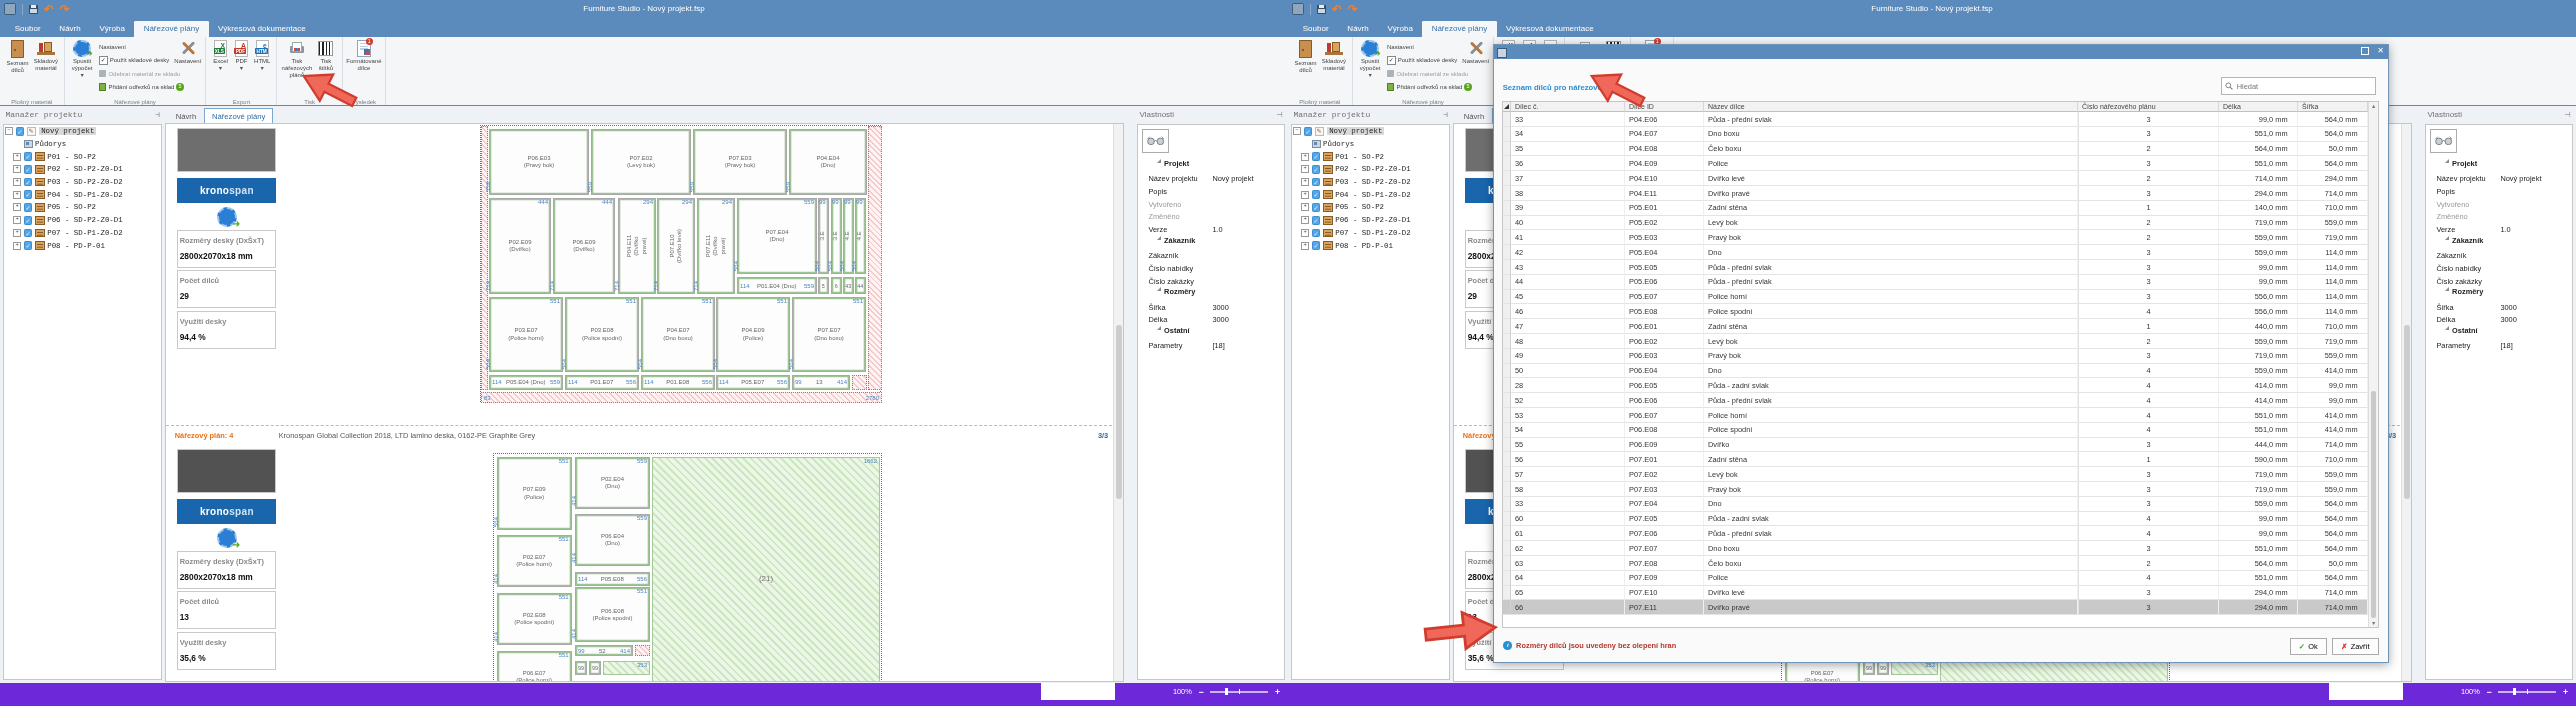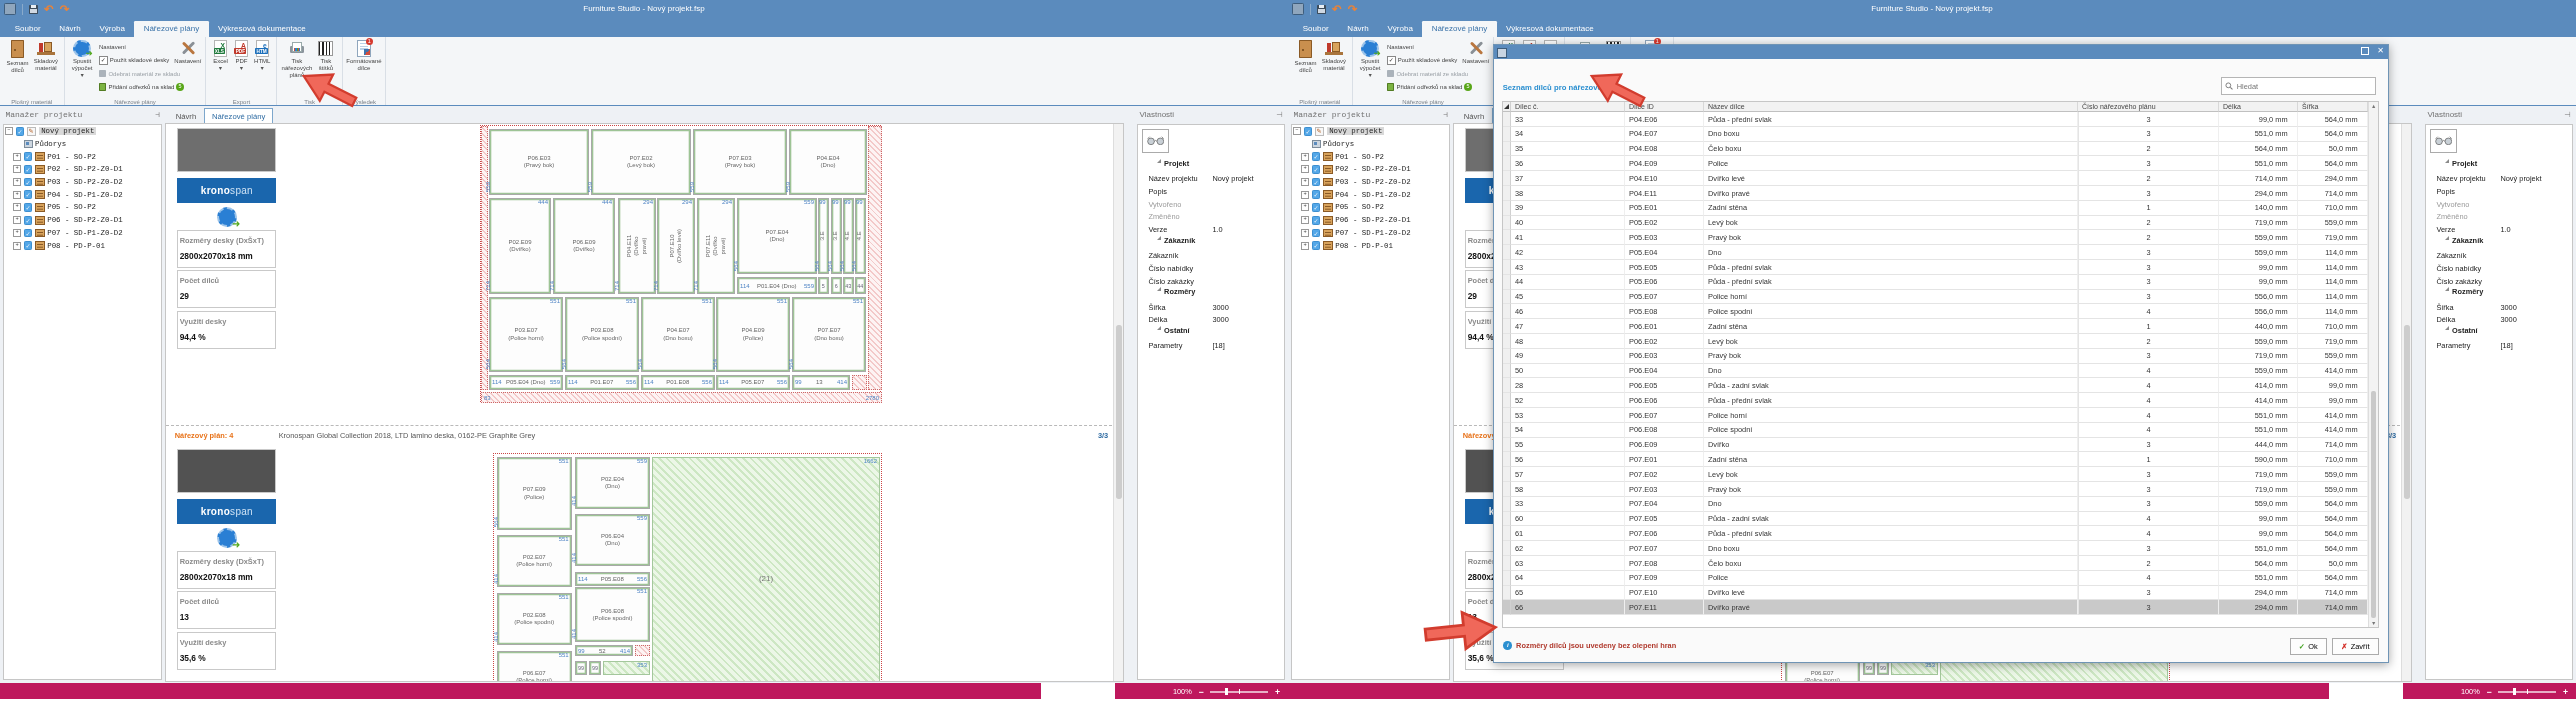--- a/index.html
+++ b/index.html
@@ -104,21 +104,21 @@
   .dtab{padding:2.7px 6.7px;color:#555;cursor:pointer;}
   .dtab.active{border:0.7px solid #7da7cc;border-bottom:0;background:#fff;color:#2f6ca3;}
   .canvas{position:absolute;left:0;top:17.4px;width:957px;bottom:0;background:#fff;border:0.7px solid #c6c6c6;overflow:hidden;}
   .vscroll{position:absolute;right:0;top:0;bottom:0;width:8.7px;background:#f2f2f2;border-left:0.7px solid #ddd;}
   .vscroll .thumb{position:absolute;left:1.3px;width:6px;background:#cdcdcd;border-radius:2.7px;}
 
   .mat-col{position:absolute;left:11.4px;width:99px;}
   .swatch{height:44px;border:0.7px solid #c9c9c9;box-sizing:border-box;}
   .sw1{background:#6e6e6e;} .sw2{background:#525252;}
   .klogo{margin-top:6px;height:25px;background:#1a66ad;color:#fff;display:flex;align-items:center;justify-content:center;font-size:10px;font-weight:bold;letter-spacing:0.3px;}
-  .klogo .thin{color:#cfe3f5;font-weight:normal;}
+  .klogo .thin{color:#cfe3f5;font-weight:bold;}
   .sawbig{margin:4px auto 2.7px;width:20px;height:20px;border-radius:50%;background:#2a7fd4;border:2px dashed #9cc4ea;box-sizing:border-box;position:relative;}
   .sawbig:after{content:"➜";position:absolute;right:-5.4px;bottom:-3.4px;color:#52a81d;font-size:10px;}
   .ibox{border:0.7px solid #c9c9c9;margin-top:2.7px;padding:4.7px 1.3px 6px;text-align:left;background:#fff;}
   .ibox .it{color:#8a8a8a;font-size:7.4px;font-weight:bold;}
   .ibox .iv{color:#111;font-size:8.4px;font-weight:bold;margin-top:6px;}
 
   .plandivider{position:absolute;left:0;width:946px;border-top:0.7px dashed #b9b9b9;}
   .planhdr{position:absolute;left:8.7px;right:14.8px;height:10.7px;font-size:7.4px;}
   .planhdr .ph1{color:#e8731a;font-weight:bold;position:absolute;left:0;}
   .planhdr .ph2{color:#555;position:absolute;left:104px;}
@@ -132,21 +132,21 @@
   .plabel.rotl{transform:rotate(-90deg);}
   .pcenter{position:absolute;top:40%;left:50%;transform:translate(-50%,-50%);color:#777;font-size:8px;}
   .dimt{position:absolute;top:0;right:2px;color:#4f84c4;font-size:6px;}
   .diml{position:absolute;left:1.3px;bottom:2px;transform-origin:0 100%;transform:rotate(-90deg);color:#4f84c4;font-size:6px;white-space:nowrap;}
   .tinyid{position:absolute;inset:0;display:flex;align-items:center;justify-content:center;font-size:5.4px;color:#667;}
   .pinline{display:flex;align-items:center;justify-content:space-between;padding:0 2px;}
   .pinline .din{color:#4f84c4;font-size:6px;}
   .pinline .dmid{color:#666;font-size:6px;}
 
   
-  .statusbar{position:absolute;left:0;top:683px;width:1288px;height:16px;background:#be185d;}
+  .statusbar{position:absolute;left:0;top:683px;width:1288px;height:23px;background:#6d28d9;}
   .statusseg{position:absolute;left:1041px;top:0;width:74px;height:17.4px;background:#fff;}
   .zoomctl{position:absolute;right:8px;top:0;height:17.4px;display:flex;align-items:center;gap:6.7px;color:#fff;font-size:7.4px;}
   .zoomtrack{position:relative;width:58px;height:2px;background:rgba(255,255,255,.65);}
   .zoomtrack .zthumb{position:absolute;left:14.8px;top:-2.7px;width:2.7px;height:7.4px;background:#fff;}
   .zoomtrack .ztick{position:absolute;left:50%;top:-1.3px;width:0.7px;height:4.7px;background:#fff;}
   .zminus,.zplus{font-weight:bold;font-size:8.7px;}
 
   
   .dialog{position:absolute;left:205px;top:44px;width:894px;height:617px;background:#fafafa;border:0.7px solid #6f94b5;box-shadow:0 2px 9.4px rgba(0,0,0,.35);z-index:50;}
   .dlg-title{position:absolute;left:0;top:0;right:0;height:14px;background:#5b8bbd;color:#fff;font-size:7.7px;}

